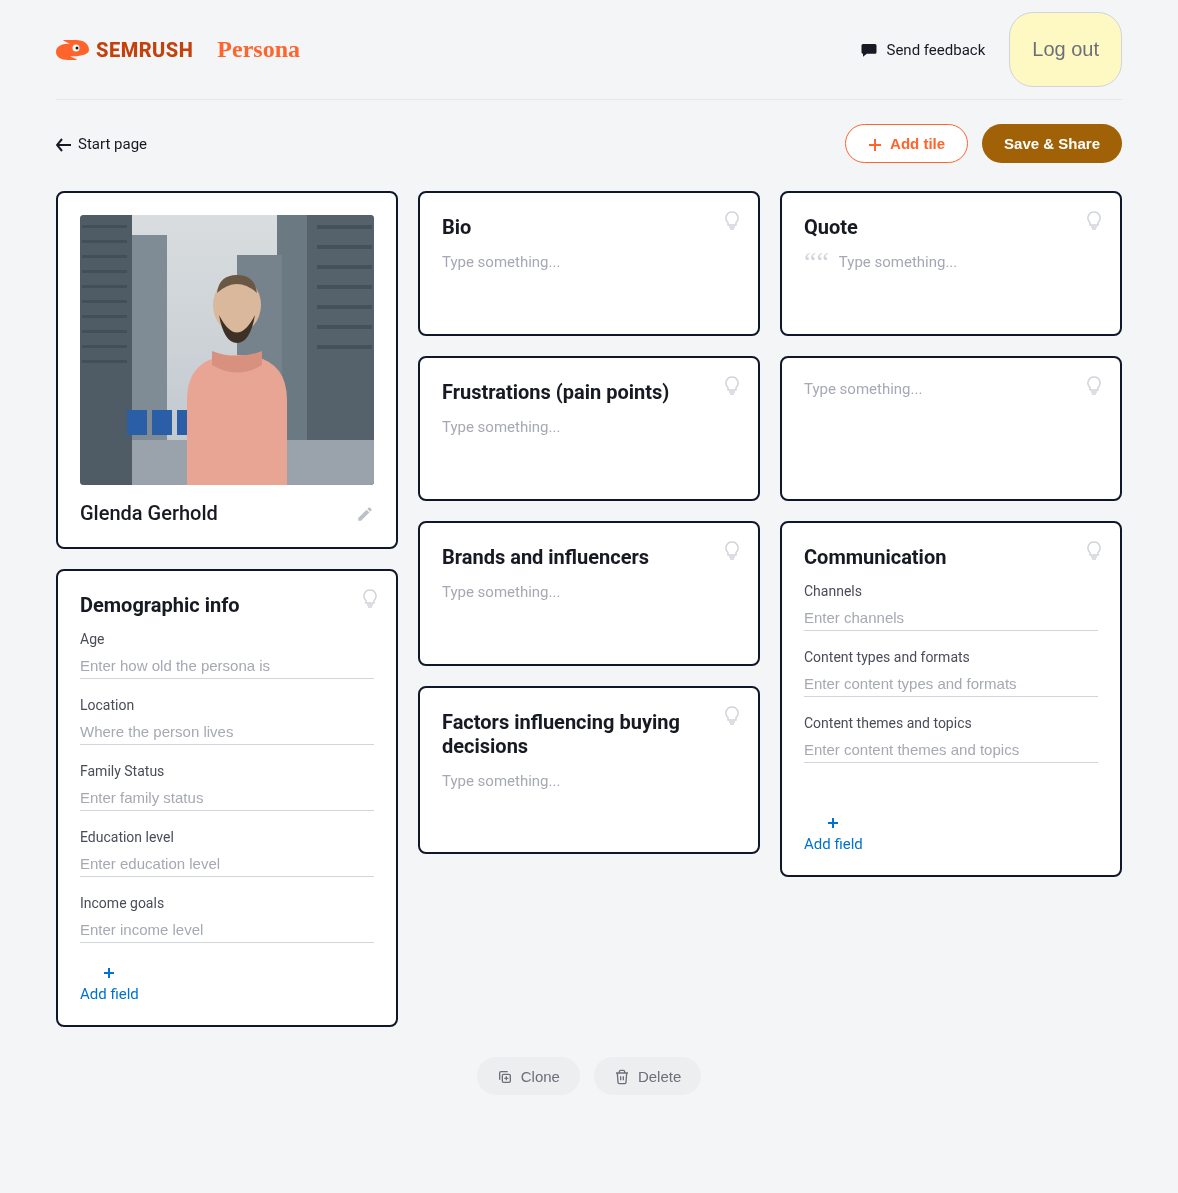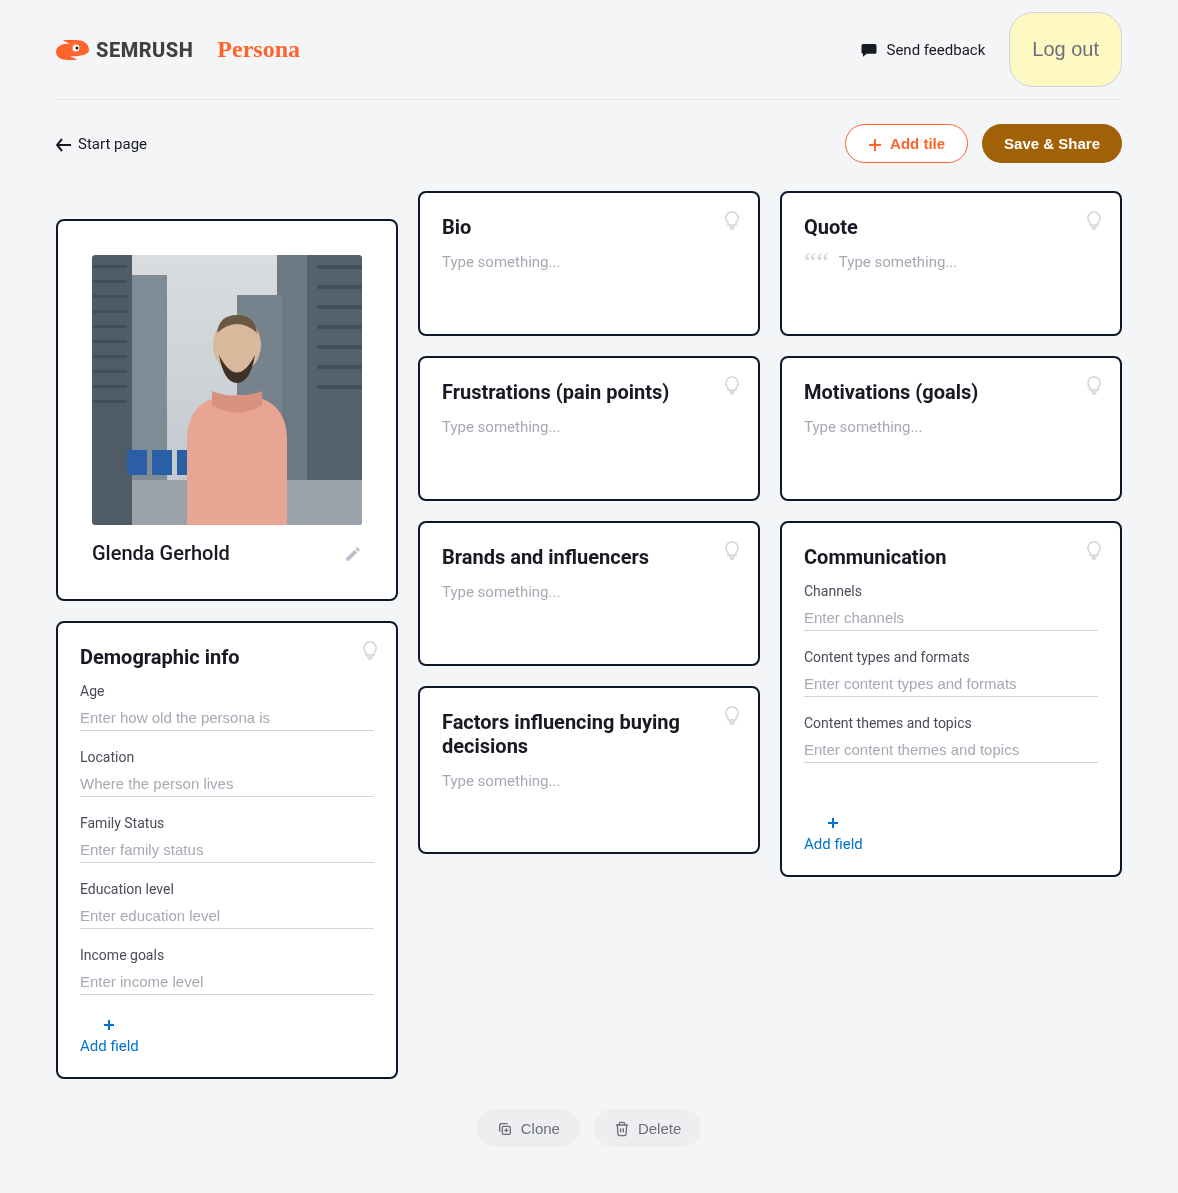--- a/index.html
+++ b/index.html
@@ -31,21 +31,21 @@
       gap: 6px;
     }
     .logo-mark {
       display: inline-flex;
       align-items: center;
     }
     .logo-text {
       font-weight: 800;
       font-size: 20px;
       letter-spacing: 0.5px;
-      color: #404040;
+      color: #c2410c;
     }
     .logo-sub {
       font-family: "Comic Sans MS", "Segoe Script", cursive;
       font-size: 24px;
       color: #ff642d;
       margin-left: 18px;
       font-weight: 600;
     }
     .header-right {
       display: flex;
@@ -135,22 +135,21 @@
     }
     .lightbulb {
       position: absolute;
       top: 18px;
       right: 18px;
       color: #d1d4db;
       cursor: pointer;
     }
     
     .avatar-tile {
-      padding: 34px;
-      margin-top: 28px;
+      padding: 22px;
     }
     .avatar {
       width: 100%;
       height: 270px;
       background: #8b9aa7;
       border-radius: 4px;
       overflow: hidden;
       position: relative;
     }
     .name-row {
@@ -458,21 +457,20 @@
           <textarea class="tile-textarea" rows="1" placeholder="Type something..." style=""></textarea>
         </div>
       </div>
 
       <div class="tile tile-min">
         <span class="lightbulb">
           <svg width="16" height="20" viewBox="0 0 16 20" fill="none" stroke="#d1d4db" stroke-width="1.5">
               <path d="M8 1a6 6 0 0 0-4 10.5V14h8v-2.5A6 6 0 0 0 8 1zM5 16h6M6 18h4"></path>
             </svg>
         </span>
-        <div class="tile-title">Motivations (goals)</div>
         <textarea class="tile-textarea" rows="3" placeholder="Type something..." style=""></textarea>
       </div>
 
       <div class="tile">
         <span class="lightbulb">
           <svg width="16" height="20" viewBox="0 0 16 20" fill="none" stroke="#d1d4db" stroke-width="1.5">
               <path d="M8 1a6 6 0 0 0-4 10.5V14h8v-2.5A6 6 0 0 0 8 1zM5 16h6M6 18h4"></path>
             </svg>
         </span>
         <div class="tile-title">Communication</div>

